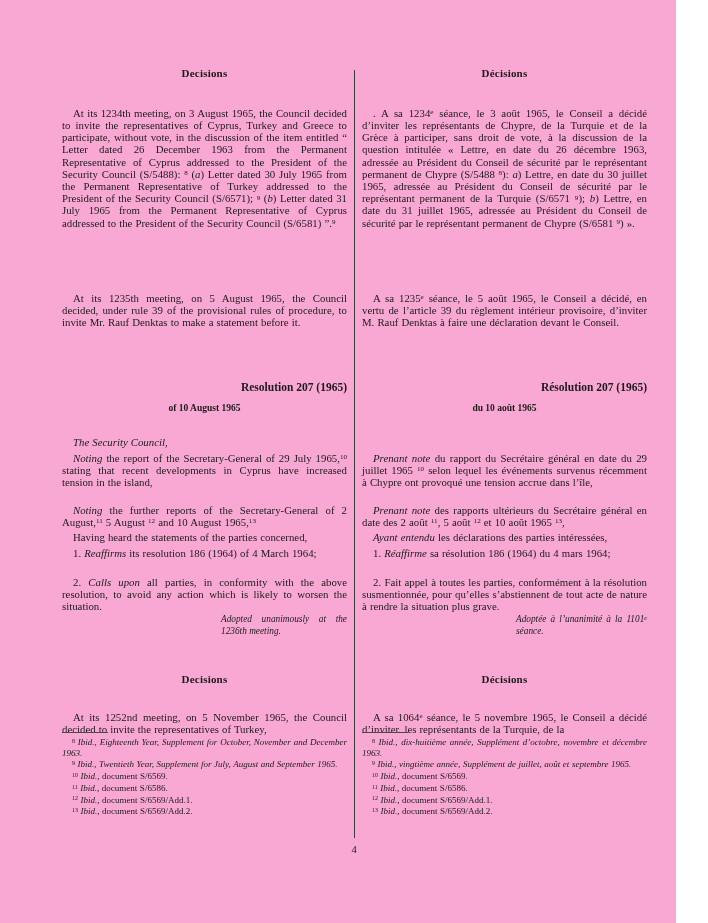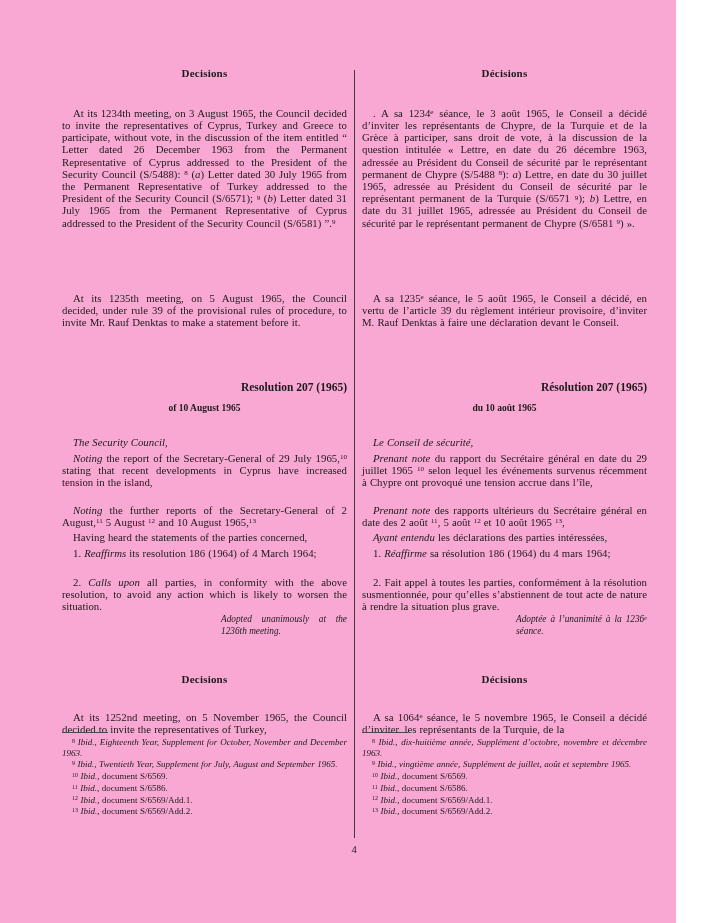--- a/index.html
+++ b/index.html
@@ -125,27 +125,26 @@
   </div>
 
   <div class="divider"></div>
 
   <div class="column col-right">
     <div class="block heading" style="top:67px">Décisions</div>
     <p class="block body" style="top:96px"><span>. A sa 1234</span><sup>e</sup><span> séance, le 3 août 1965, le Conseil a décidé d’inviter les représentants de Chypre, de la Turquie et de la Grèce à participer, sans droit de vote, à la discussion de la question intitulée « Lettre, en date du 26 décembre 1963, adressée au Président du Conseil de sécurité par le représentant permanent de Chypre (S/5488 </span><sup>8</sup><span>): </span><span style="font-style: italic;">a</span><span>) Lettre, en date du 30 juillet 1965, adressée au Président du Conseil de sécurité par le représentant permanent de la Turquie (S/6571 </span><sup>9</sup><span>); </span><span style="font-style: italic;">b</span><span>) Lettre, en date du 31 juillet 1965, adressée au Président du Conseil de sécurité par le représentant permanent de Chypre (S/6581 </span><sup>9</sup><span>) ».</span></p>
     <p class="block body" style="top:281px"><span>A sa 1235</span><sup>e</sup><span> séance, le 5 août 1965, le Conseil a décidé, en vertu de l’article 39 du règlement intérieur provisoire, d’inviter M. Rauf Denktas à faire une déclaration devant le Conseil.</span></p>
     <div class="block res-title" style="top:381px">Résolution 207 (1965)</div>
     <div class="block res-subtitle" style="top:403px">du 10 août 1965</div>
-    <p class="block body" style="top:425px"><span style="font-style: italic;">Le Conseil de sécurité,</span></p>
     <p class="block body" style="top:441px"><span style="font-style: italic;">Prenant note</span><span> du rapport du Secrétaire général en date du 29 juillet 1965 </span><sup>10</sup><span> selon lequel les événements survenus récemment à Chypre ont provoqué une tension accrue dans l’île,</span></p>
     <p class="block body" style="top:493px"><span style="font-style: italic;">Prenant note</span><span> des rapports ultérieurs du Secrétaire général en date des 2 août </span><sup>11</sup><span>, 5 août </span><sup>12</sup><span> et 10 août 1965 </span><sup>13</sup><span>,</span></p>
     <p class="block body" style="top:520px"><span style="font-style: italic;">Ayant entendu</span><span> les déclarations des parties intéressées,</span></p>
     <p class="block body" style="top:536px"><span>1. </span><span style="font-style: italic;">Réaffirme</span><span> sa résolution 186 (1964) du 4 mars 1964;</span></p>
     <p class="block body" style="top:565px"><span>2. </span><span style="">Fait appel</span><span> à toutes les parties, conformément à la résolution susmentionnée, pour qu’elles s’abstiennent de tout acte de nature à rendre la situation plus grave.</span></p>
-    <p class="block adopted fr" style="top:605px"><span style="font-style: italic;">Adoptée à l’unanimité à la 1236</span><sup style="font-style: italic;">e</sup><span style="font-style: italic;"> séance.</span></p>
+    <p class="block adopted fr" style="top:605px"><span style="font-style: italic;">Adoptée à l’unanimité à la 1101</span><sup style="font-style: italic;">e</sup><span style="font-style: italic;"> séance.</span></p>
     <div class="block heading" style="top:673px">Décisions</div>
     <p class="block body" style="top:700px"><span>A sa 1064</span><sup>e</sup><span> séance, le 5 novembre 1965, le Conseil a décidé d’inviter. les représentants de la Turquie, de la</span></p>
     <div class="block fn-rule" style="top:732px"></div>
     <div class="block" style="top:737px">
       <p class="fn"><sup>8</sup><span> </span><span style="font-style: italic;">Ibid., dix-huitième année, Supplément d’octobre, novembre et décembre 1963.</span></p>
       <p class="fn"><sup>9</sup><span> </span><span style="font-style: italic;">Ibid., vingtième année, Supplément de juillet, août et septembre 1965.</span></p>
       <p class="fn"><sup>10</sup><span> </span><span style="font-style: italic;">Ibid.,</span><span> document S/6569.</span></p>
       <p class="fn"><sup>11</sup><span> </span><span style="font-style: italic;">Ibid.,</span><span> document S/6586.</span></p>
       <p class="fn"><sup>12</sup><span> </span><span style="font-style: italic;">Ibid.,</span><span> document S/6569/Add.1.</span></p>
       <p class="fn"><sup>13</sup><span> </span><span style="font-style: italic;">Ibid.,</span><span> document S/6569/Add.2.</span></p>

